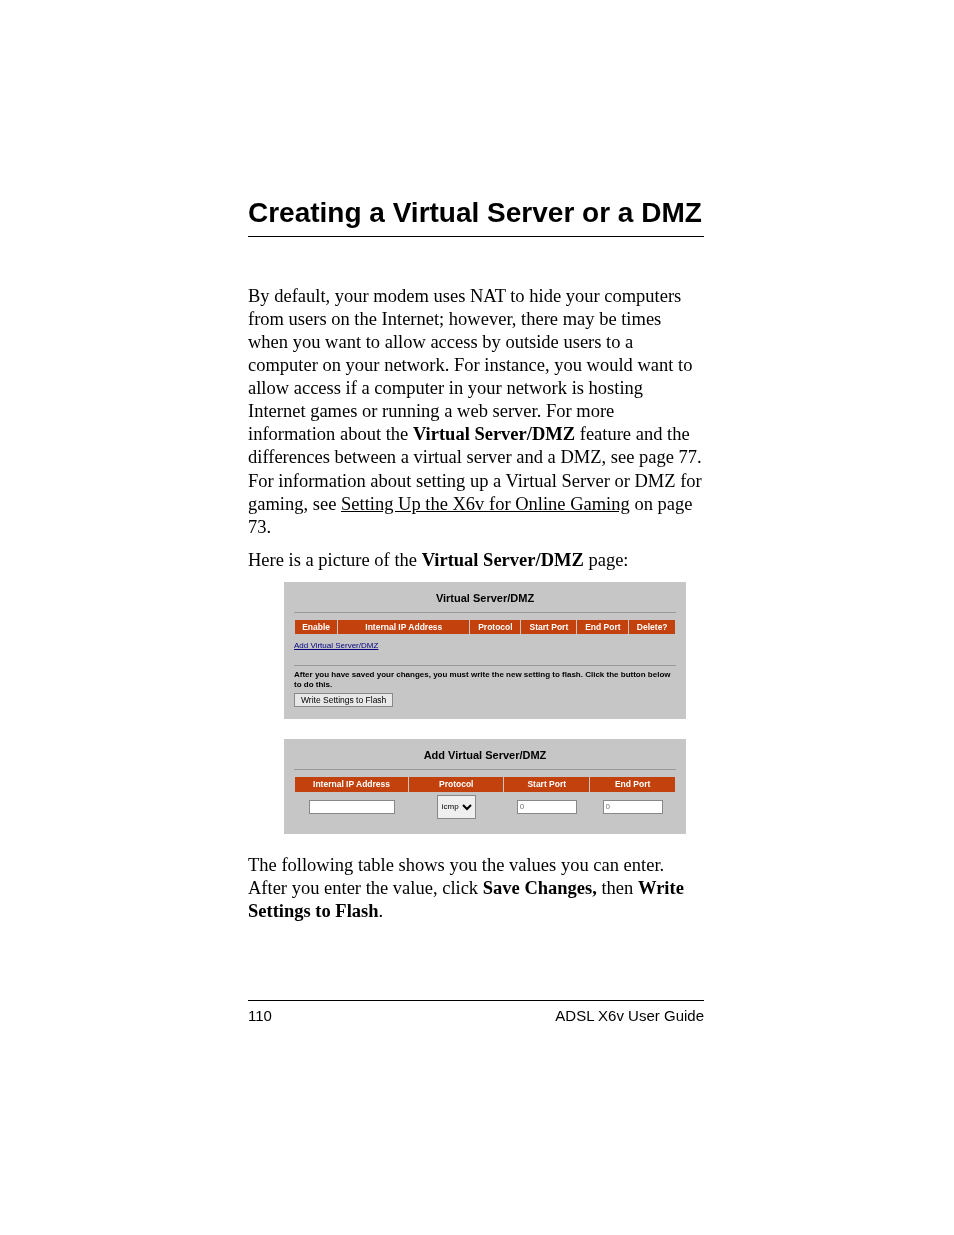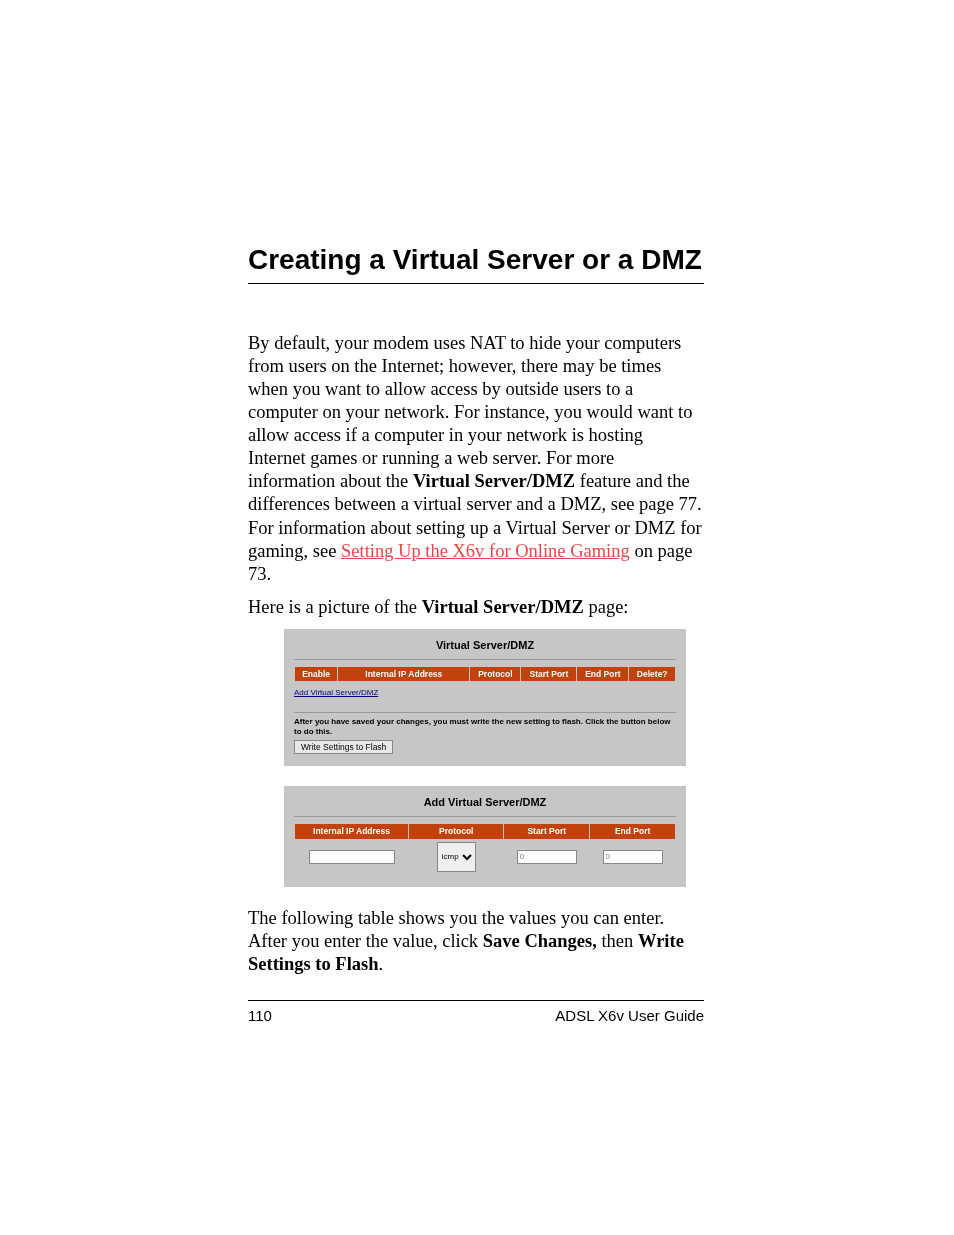--- a/index.html
+++ b/index.html
@@ -6,31 +6,30 @@
   body {
     width:954px; height:1235px;
     font-family:Garamond, 'Times New Roman', serif;
     color:#000; font-size:18.5px; line-height:1.25;
     position:relative;
   }
   .page {
     position:absolute;
     left:248px; top:196px;
     width:456px;
-    margin-top:47px;
   }
   h1 {
     font-family:'Futura','Century Gothic','Arial Black',sans-serif;
     font-weight:700; font-size:28px;
     margin:0 0 6px 0; line-height:1.2;
   }
   .rule { border-bottom:1.5px solid #000; margin-bottom:48px; }
   p { margin:0 0 10px 0; }
   .bold { font-weight:bold; }
-  a.link { color:#ef4444; text-decoration:underline; }
+  a.link { color:#000000; text-decoration:underline; }
   .footer {
     position:absolute;
     left:248px; top:1000px;
     width:456px;
     border-top:1px solid #000;
     font-family:'Futura','Century Gothic',Arial,sans-serif;
     font-size:15px;
     padding-top:6px;
     display:flex; justify-content:space-between;
   }
@@ -94,21 +93,21 @@
     border:1px solid #888;
     background:#fff;
     padding:0 2px;
     height:12px;
   }
   .ui-input.wide { width:80px; }
   .ui-select {
     font-size:8px;
     border:1px solid #888;
     background:#efefef;
-    height:30px;
+    height:24px;
   }
   .row-cells td {
     text-align:center;
     padding:2px;
   }
   .sep { border-top:1px solid #999; margin-top:6px; padding-top:4px; }
 </style>
 </head>
 <body>
 

